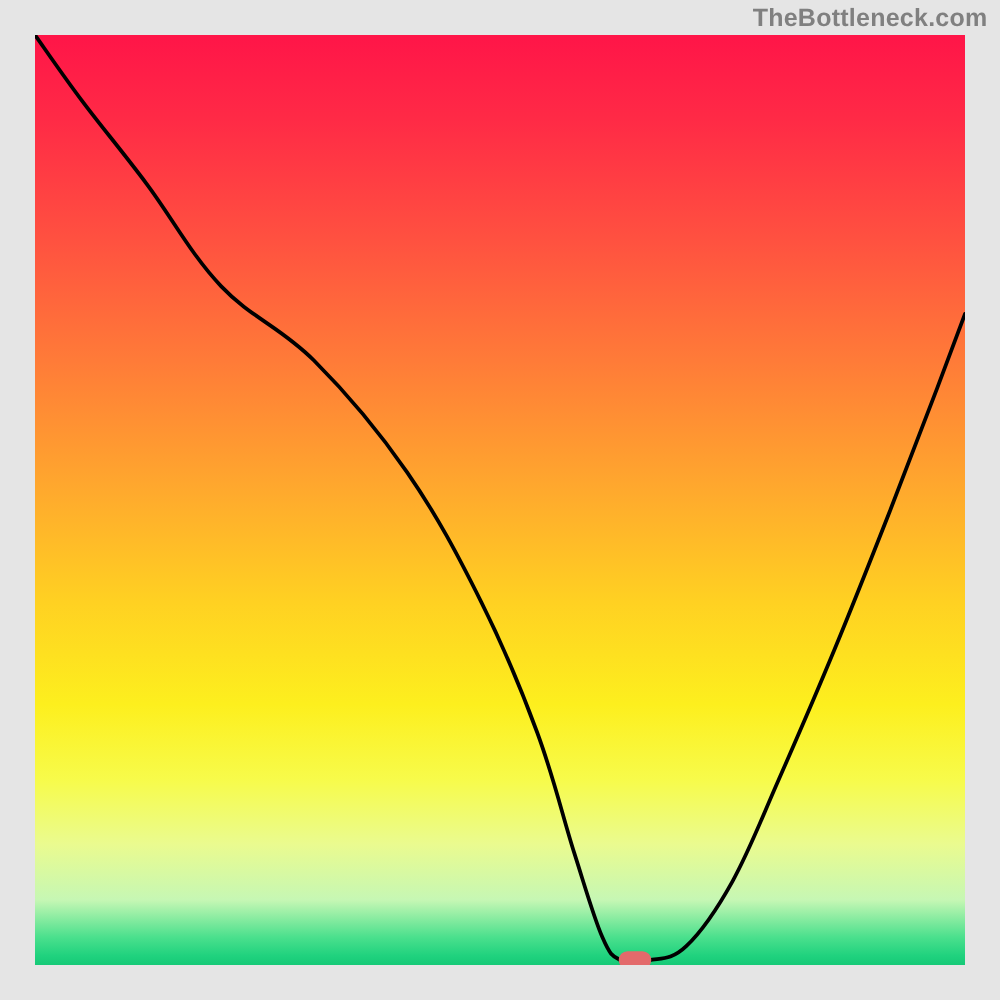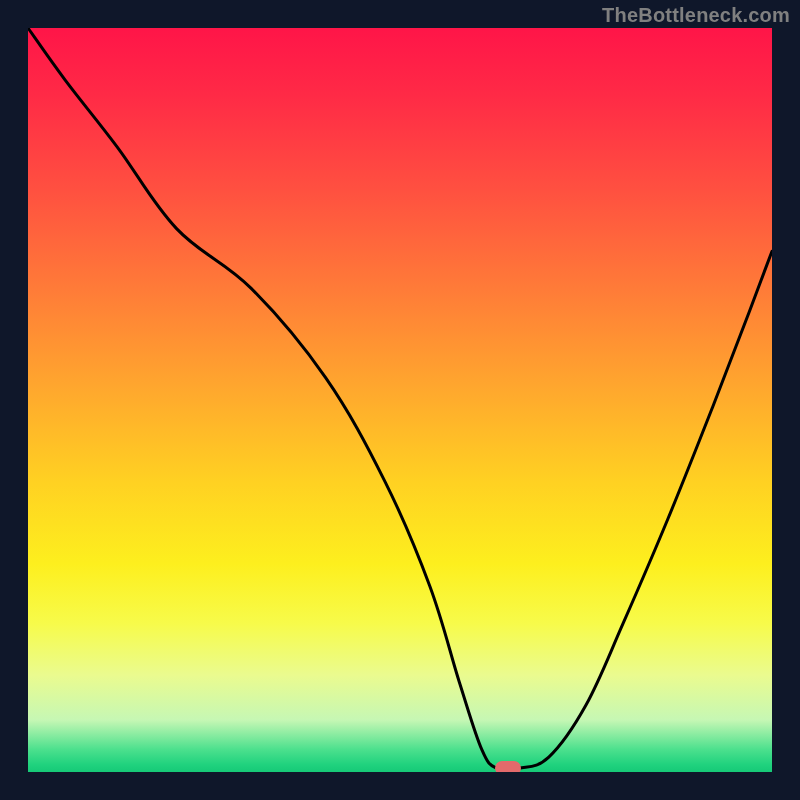--- a/index.html
+++ b/index.html
@@ -8,21 +8,21 @@
     width: 800px;
     height: 800px;
     overflow: hidden;
     background: #000;
     font-family: Arial, Helvetica, sans-serif;
   }
   .chart-container {
     position: relative;
     width: 800px;
     height: 800px;
-    background: #0f172a;
+    background: #e5e5e5;
   }
   .attribution {
     position: absolute;
     top: 4px;
     right: 10px;
     color: #808080;
     font-size: 20px;
     font-weight: bold;
     letter-spacing: 0.2px;
     z-index: 10;

